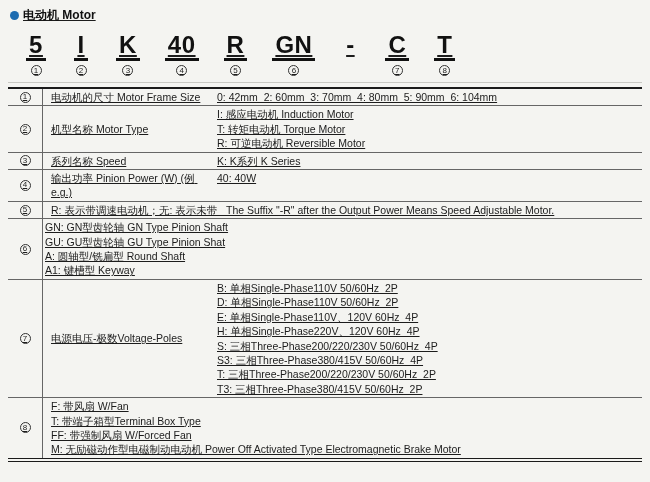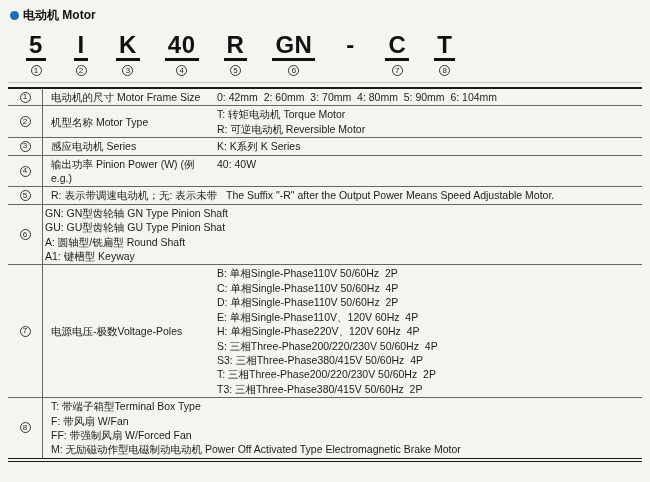--- a/index.html
+++ b/index.html
@@ -3,21 +3,21 @@
 <meta charset="utf-8">
 <style>
   html, body { margin: 0; padding: 0; }
   body {
     width: 650px; height: 482px;
     background: #f4f4f1;
     font-family: "Liberation Sans", "DejaVu Sans", sans-serif;
     color: #1c1c1c;
     -webkit-font-smoothing: antialiased;
   }
-  .page { position: relative; width: 650px; height: 482px; overflow: hidden; }
+  .page { position: relative; width: 650px; height: 482px; overflow: hidden; text-decoration: underline; }
 
   
   .header {
     display: flex; align-items: center; gap: 4px;
     padding: 7px 0 0 10px;
   }
   .bullet {
     width: 9px; height: 9px; border-radius: 50%;
     background: #1e6cb0; display: inline-block;
   }
@@ -137,31 +137,32 @@
     </div>
 
     <div class="row">
       <div class="c-num">
           <span class="circ">2</span>
         </div>
       <div class="c-label">
           <span>机型名称 Motor Type</span>
         </div>
       <div class="c-values">
+        <span class="vline">I: 感应电动机 Induction Motor</span>
         <span class="vline">T: 转矩电动机 Torque Motor</span>
         <span class="vline">R: 可逆电动机 Reversible Motor</span>
       </div>
     </div>
 
     <div class="row">
       <div class="c-num">
           <span class="circ">3</span>
         </div>
       <div class="c-label">
-          <span>感应电动机 Series</span>
+          <span>系列名称 Speed</span>
         </div>
       <div class="c-values">
         <span class="vline">K: K系列 K Series</span>
       </div>
     </div>
 
     <div class="row">
       <div class="c-num">
           <span class="circ">4</span>
         </div>
@@ -196,38 +197,37 @@
 
     <div class="row">
       <div class="c-num">
           <span class="circ">7</span>
         </div>
       <div class="c-label">
           <span>电源电压-极数Voltage-Poles</span>
         </div>
       <div class="c-values">
         <span class="vline">B: 单相Single-Phase110V 50/60Hz  2P</span>
-        <span class="vline">C: 单相Single-Phase110V 50/60Hz  4P</span>
         <span class="vline">D: 单相Single-Phase110V 50/60Hz  2P</span>
         <span class="vline">E: 单相Single-Phase110V、120V 60Hz  4P</span>
         <span class="vline">H: 单相Single-Phase220V、120V 60Hz  4P</span>
         <span class="vline">S: 三相Three-Phase200/220/230V 50/60Hz  4P</span>
         <span class="vline">S3: 三相Three-Phase380/415V 50/60Hz  4P</span>
         <span class="vline">T: 三相Three-Phase200/220/230V 50/60Hz  2P</span>
         <span class="vline">T3: 三相Three-Phase380/415V 50/60Hz  2P</span>
       </div>
     </div>
 
     <div class="row">
       <div class="c-num">
           <span class="circ">8</span>
         </div>
       <div class="c-merged-list">
+        <span class="vline">F: 带风扇 W/Fan</span>
         <span class="vline">T: 带端子箱型Terminal Box Type</span>
-        <span class="vline">F: 带风扇 W/Fan</span>
         <span class="vline">FF: 带强制风扇 W/Forced Fan</span>
         <span class="vline">M: 无励磁动作型电磁制动电动机 Power Off Activated Type Electromagnetic Brake Motor</span>
       </div>
     </div>
 
   </div>
 
 </div>
 
 </body></html>

